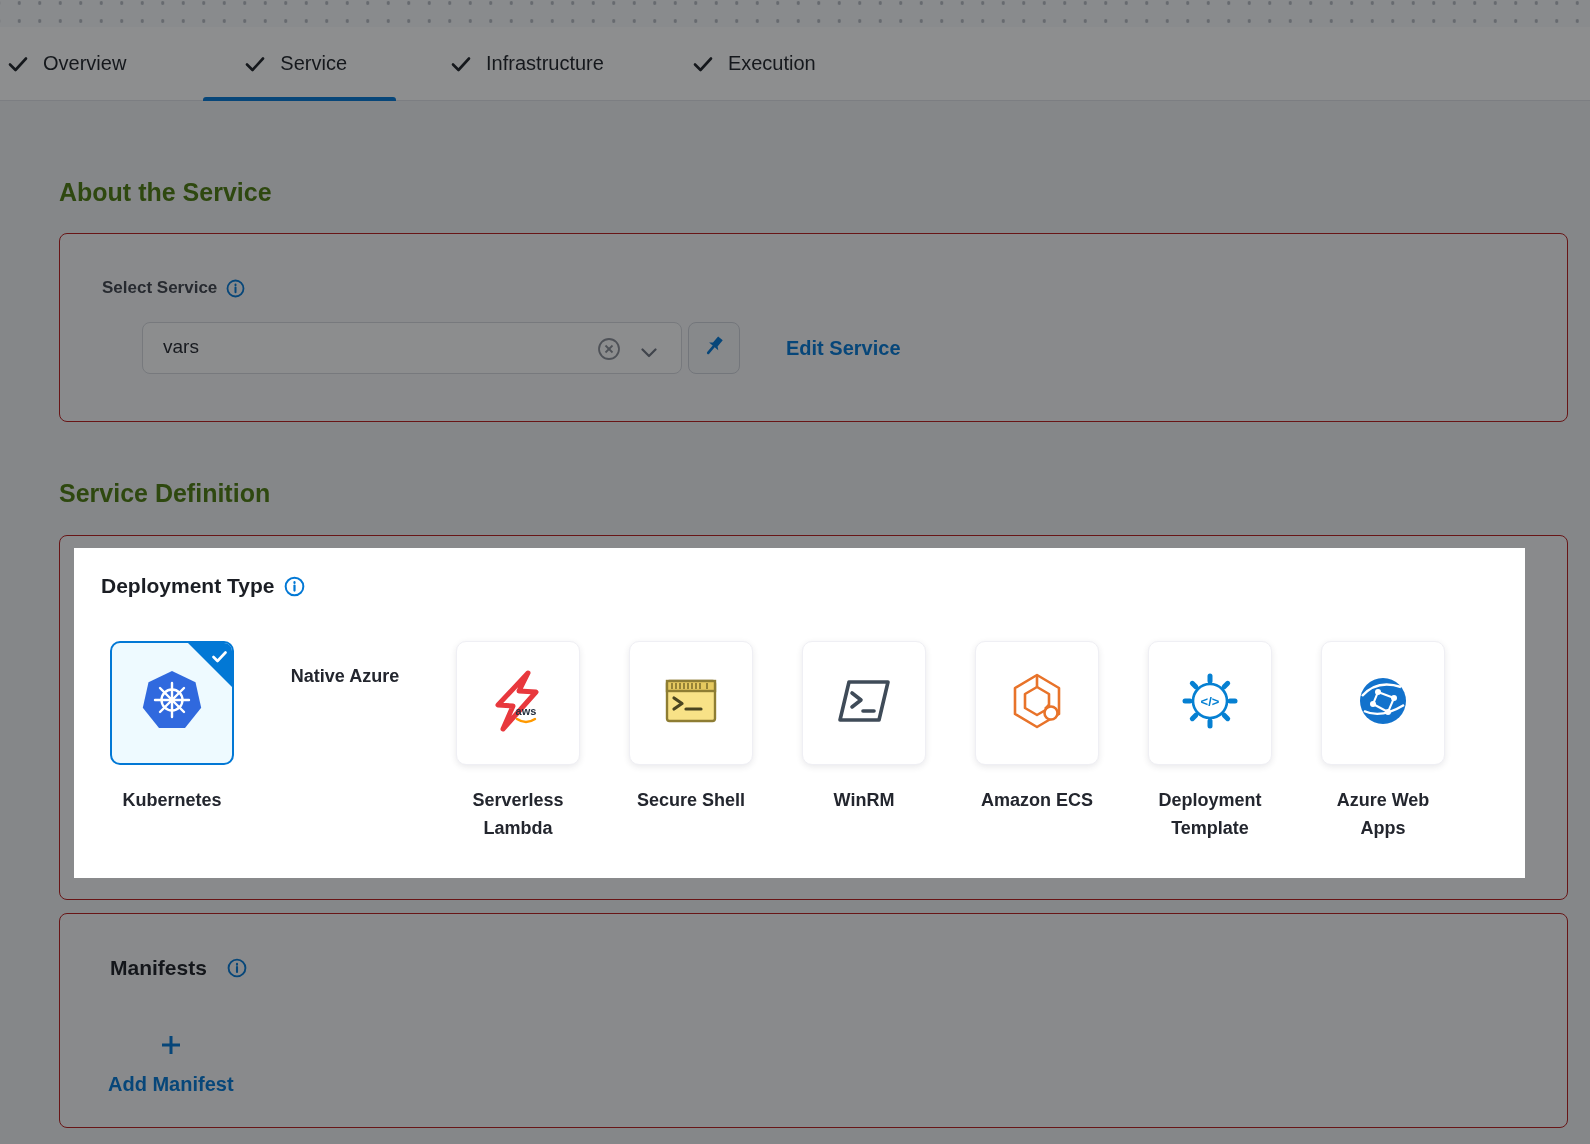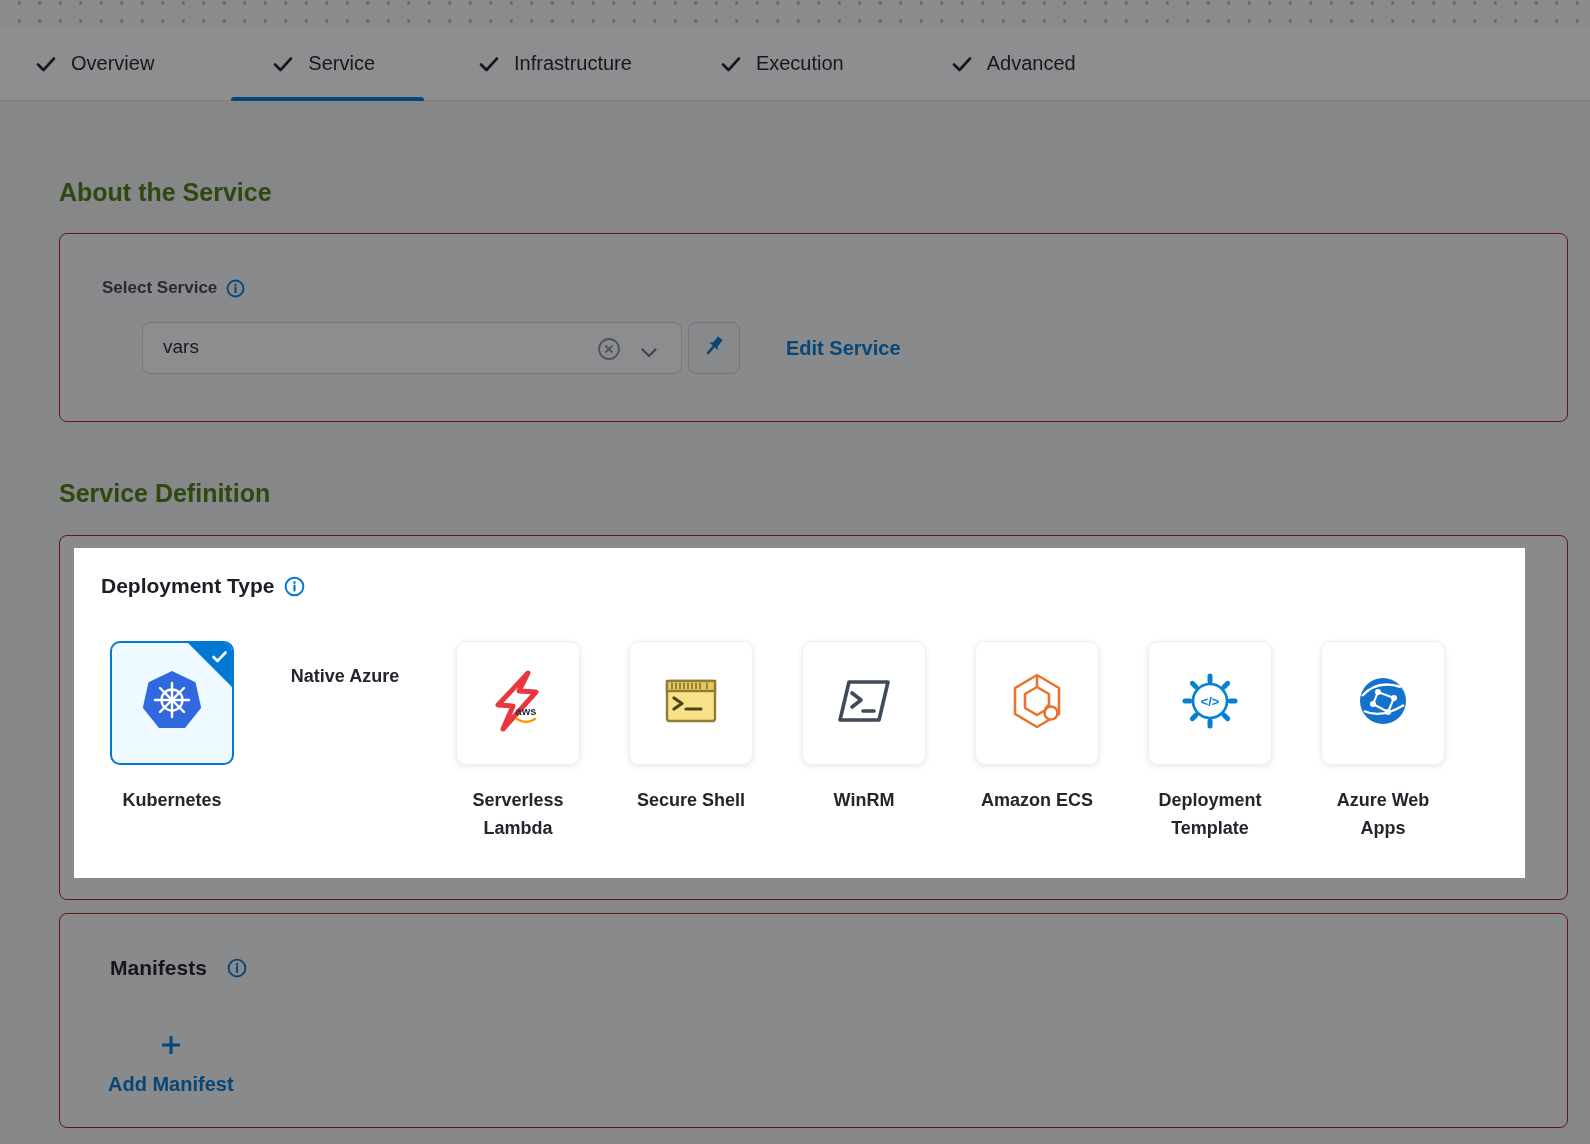--- a/index.html
+++ b/index.html
@@ -5,21 +5,21 @@
   html,body{margin:0;padding:0;}
   .page{position:relative;width:1590px;height:1144px;background:#f0f1f4;font-family:"Liberation Sans",sans-serif;overflow:hidden;}
 
   
   .canvas-strip{position:absolute;top:0;left:0;right:0;height:27px;background-color:#f8fafc;
     background-image:radial-gradient(circle,#b7bcc3 1.7px,transparent 1.9px);
     background-size:20.5px 18px;background-position:9px 12px;border-bottom:1px solid #e5e8ec;}
 
   
   .tabbar{position:absolute;top:27px;left:0;right:0;height:73px;background:#ffffff;border-bottom:1px solid #dfe1e6;
-    display:flex;align-items:stretch;padding-left:34px;}
+    display:flex;align-items:stretch;padding-left:6px;}
   .tab{position:relative;display:flex;align-items:center;gap:13px;font-size:20px;font-weight:500;color:#1d2127;cursor:pointer;}
   .tab .checkwrap{display:flex;}
   .tab-service{margin-left:117px;}
   .tab-infrastructure{margin-left:102px;}
   .tab-execution{margin-left:87px;}
   .tab-advanced{margin-left:106px;}
   .tab-underline{position:absolute;left:-40px;right:-49px;bottom:-1px;height:4px;background:#0278d5;border-radius:3px 3px 0 0;}
 
   .h2{position:absolute;left:59px;font-size:25px;font-weight:700;color:#4d7c0f;}
   .card{position:absolute;left:59px;width:1509px;background:#f7f8fa;border:1px solid #b91c1c;border-radius:8px;box-sizing:border-box;}
@@ -90,28 +90,20 @@
       </span>
       <span>Infrastructure</span>
     </div>
     <div class="tab tab-execution">
       <span class="checkwrap">
         <svg width="24" height="24" viewBox="0 0 24 24">
             <path d="M4 12.5 L9.5 18 L20 6.5" fill="none" stroke="#1d2127" stroke-width="2.6" stroke-linecap="round" stroke-linejoin="round"></path>
           </svg>
       </span>
       <span>Execution</span>
-    </div>
-    <div class="tab tab-advanced">
-      <span class="checkwrap">
-        <svg width="24" height="24" viewBox="0 0 24 24">
-            <path d="M4 12.5 L9.5 18 L20 6.5" fill="none" stroke="#1d2127" stroke-width="2.6" stroke-linecap="round" stroke-linejoin="round"></path>
-          </svg>
-      </span>
-      <span>Advanced</span>
     </div>
   </div>
 
   <div class="h2" style="top:178px;">About the Service</div>
 
   <div class="card card-about">
     <div class="select-label-row">
       <span>Select Service</span>
       <span>
         <svg class="info-svg" width="19" height="19" viewBox="0 0 19 19">

